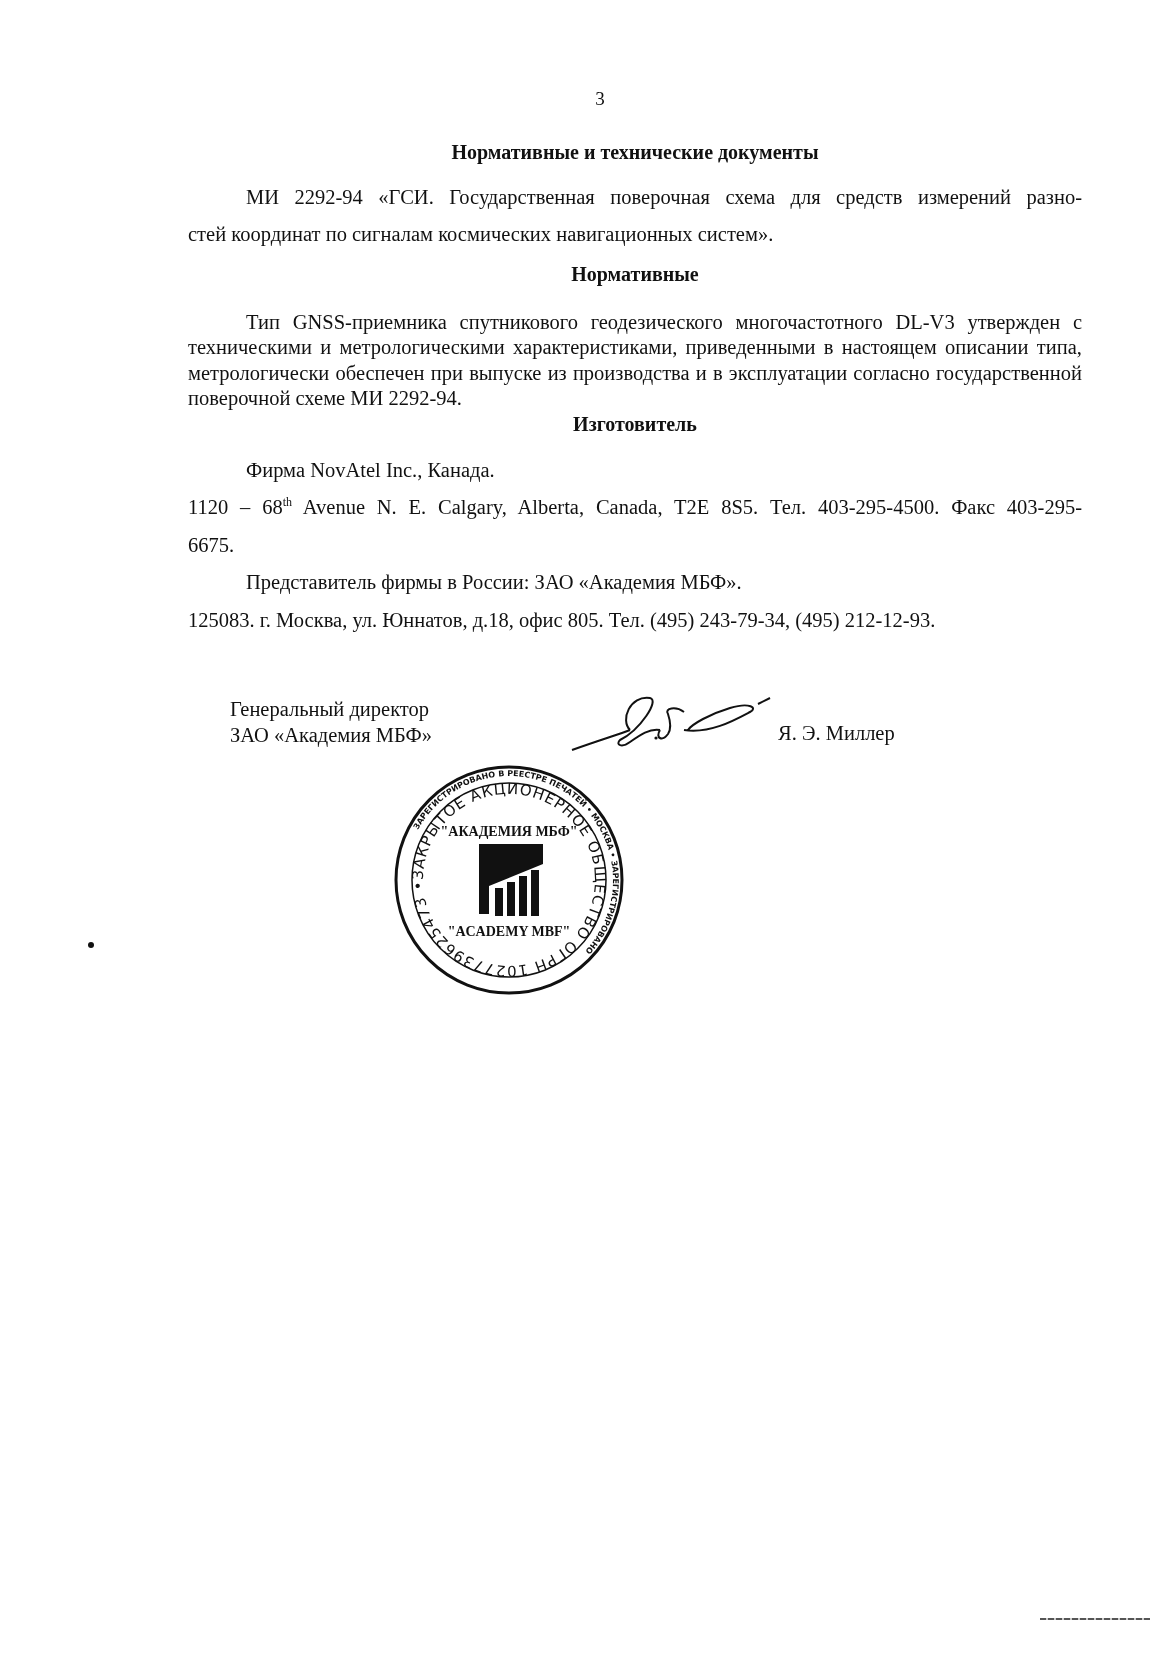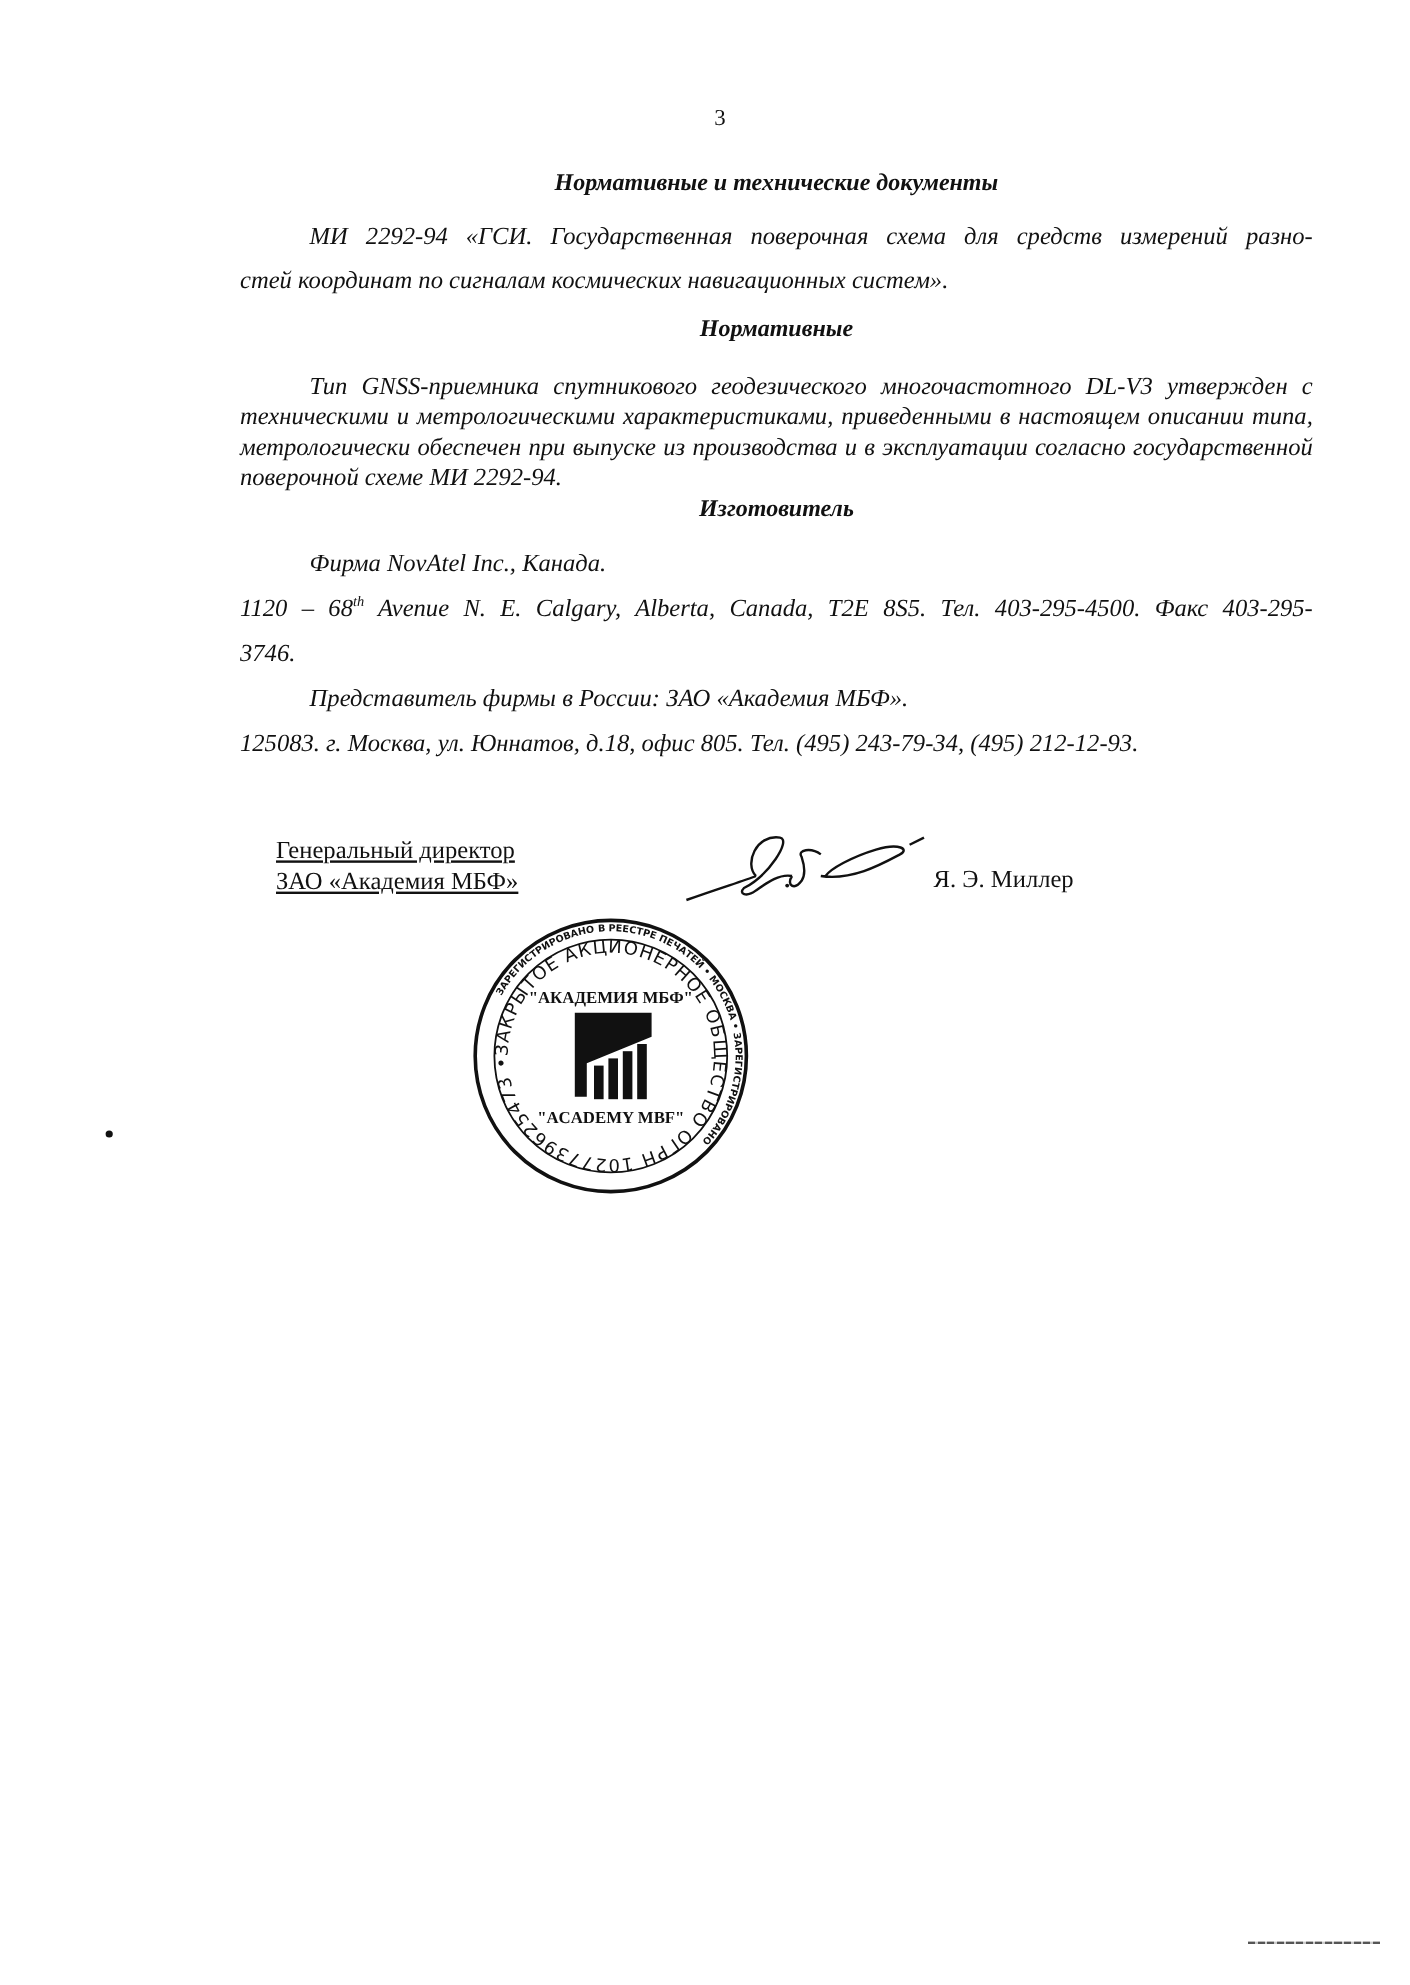--- a/index.html
+++ b/index.html
@@ -1,25 +1,25 @@
 <!DOCTYPE html>
 <html><head>
   <meta charset="utf-8">
   <style>
     html, body { margin: 0; padding: 0; background: #ffffff; }
     body { width: 1175px; height: 1654px; position: relative; overflow: hidden;
            font-family: "Liberation Serif", "DejaVu Serif", serif; color: #111; }
     .page-num { position: absolute; top: 88px; left: 0; width: 1200px; text-align: center; font-size: 19px; }
-    .col { position: absolute; left: 188px; width: 918px; font-size: 20.5px; line-height: 25.5px; font-style: italic; }
+    .col { position: absolute; left: 176px; width: 918px; font-size: 20.5px; line-height: 25.5px; }
     .h { font-weight: bold; text-align: center; font-size: 20px; }
     .p { text-align: justify; text-indent: 58px; margin: 12px; }
     .p.noind { text-indent: 0; }
     .just-last { text-align-last: justify; }
     sup { font-size: 12px; line-height: 0; }
-    .sig-block { position: absolute; top: 696px; left: 230px; font-size: 20.5px; line-height: 26px; text-decoration: underline; }
+    .sig-block { position: absolute; top: 696px; left: 230px; font-size: 20.5px; line-height: 26px; }
     .signer { position: absolute; top: 722px; left: 778px; font-size: 20.5px; }
     .signature { position: absolute; top: 690px; left: 560px; }
     .stamp { position: absolute; top: 764px; left: 393px; }
     .dot { position: absolute; top: 942px; left: 88px; width: 6px; height: 6px; border-radius: 50%; background: #111; }
     .scan-line { position: absolute; top: 1618px; left: 1040px; width: 110px; height: 2px; background: repeating-linear-gradient(90deg,#555 0 6px,#ccc 6px 8px); }
   </style>
 </head>
 <body>
 
 <div class="page-num">3</div>
@@ -35,21 +35,21 @@
   <div class="h">Нормативные</div>
   <div style="height:10px"></div>
   <p class="p">Тип GNSS-приемника спутникового геодезического многочастотного DL-V3 утвержден с техническими и метрологическими характеристиками, приведенными в настоящем описании типа, метрологически обеспечен при выпуске из производства и в эксплуатации согласно государственной поверочной схеме МИ 2292-94.</p>
 </div>
 
 <div class="col" style="top:412px;">
   <div class="h">Изготовитель</div>
   <div style="height:8px"></div>
   <p class="p">Фирма  NovAtel Inc., Канада.</p>
   <p class="p noind just-last"><span>1120 – 68</span><sup>th</sup><span> Avenue N. E. Calgary, Alberta, Canada, T2E 8S5. Тел. 403-295-4500. Факс 403-295-</span></p>
-  <p class="p noind">3746.</p>
+  <p class="p noind">6675.</p>
   <p class="p">Представитель фирмы в России: ЗАО «Академия МБФ».</p>
   <p class="p noind">125083. г. Москва, ул. Юннатов, д.18, офис 805. Тел. (495) 243-79-34, (495) 212-12-93.</p>
 </div>
 
 <div class="sig-block">
   <div>Генеральный директор</div>
   <div>ЗАО «Академия МБФ»</div>
 </div>
 
 <svg class="signature" width="220" height="70" viewBox="0 0 220 70">

